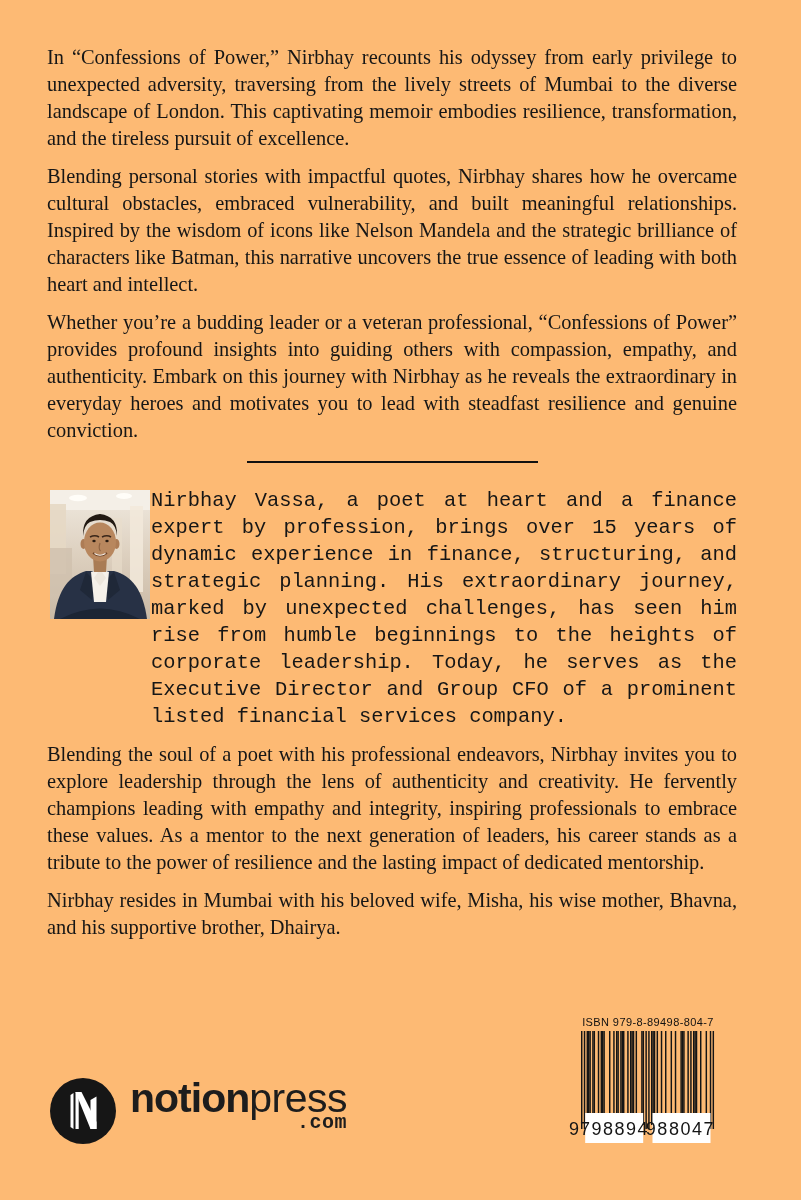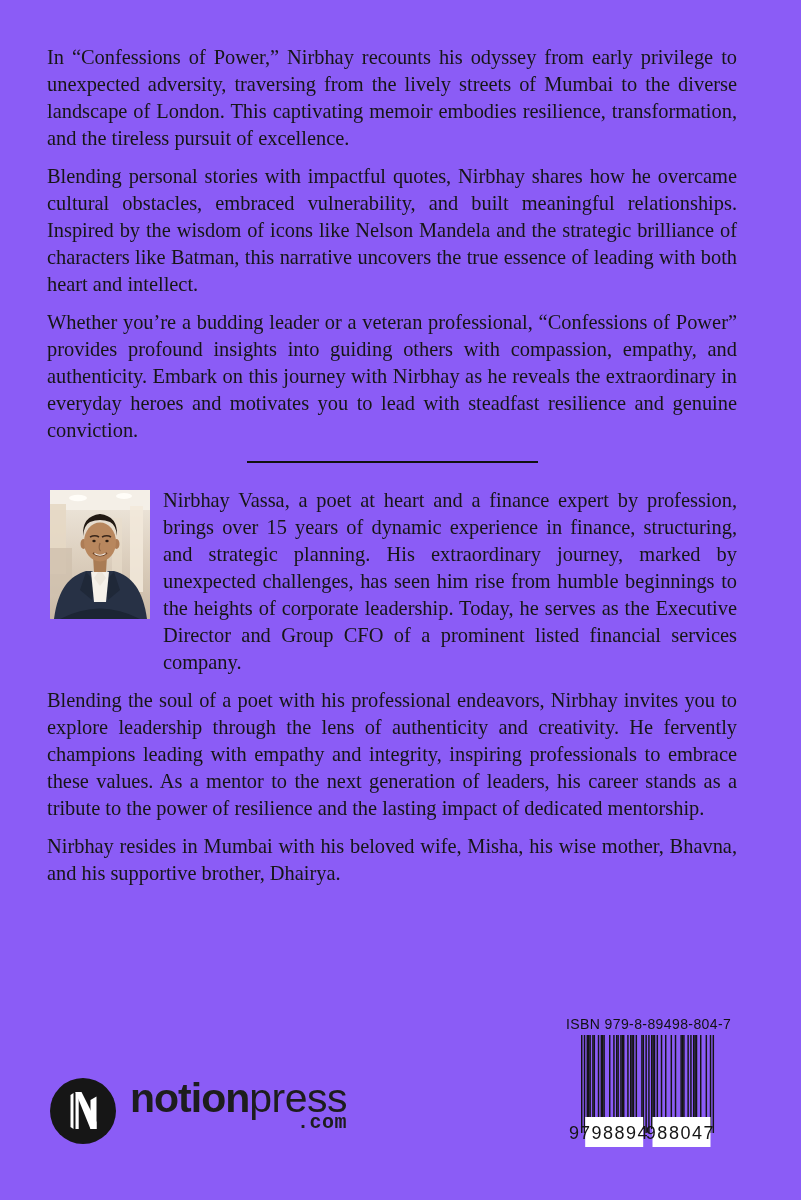--- a/index.html
+++ b/index.html
@@ -1,20 +1,20 @@
 <!DOCTYPE html>
 <html><head>
 <meta charset="utf-8">
 <style>
   html,body{margin:0;padding:0;background:#e9e9e9;}
   .page{
     position:relative;
     width:801px;height:1200px;
     margin:0 auto;
-    background:#8b5cf6;
+    background:#fdba74;
     font-family:"Liberation Serif", serif;
     color:#161616;
     overflow:hidden;
   }
   .content{
     position:absolute;
     left:47px;top:0;
     width:690px;
     padding-top:44px;
   }
@@ -26,22 +26,23 @@
   }
   .divider{
     width:291px;
     border:none;
     border-top:2px solid #111;
     margin:17px auto 24px auto;
   }
   .bio-row{
     display:flex;
     align-items:flex-start;
-    gap:13px;
+    gap:1px;
     margin-bottom:11px;
+    font-family:Liberation Mono, monospace;
   }
   .photo{
     flex:0 0 100px;
     width:100px;height:129px;
     margin-left:3px;
     margin-top:3px;
   }
   .photo svg{display:block;width:100px;height:129px;}
   .bio-row p{flex:1;margin:0;}
   
@@ -68,21 +69,21 @@
     font-weight:bold;font-size:20px;letter-spacing:0.5px;font-family:Liberation Mono, monospace;
   }
   .barcode-block{
     position:absolute;
     left:566px;top:1016px;
     width:164px;
     text-align:center;
   }
   .isbn-label{
     font-family:"Liberation Sans", sans-serif;
-    font-size:14px;
+    font-size:11px;
     letter-spacing:0.4px;
     color:#111;
     white-space:nowrap;
     margin-bottom:3px;
   }
   .barcode-block svg{display:block;margin:0 auto;}
 </style>
 </head>
 <body>
 

